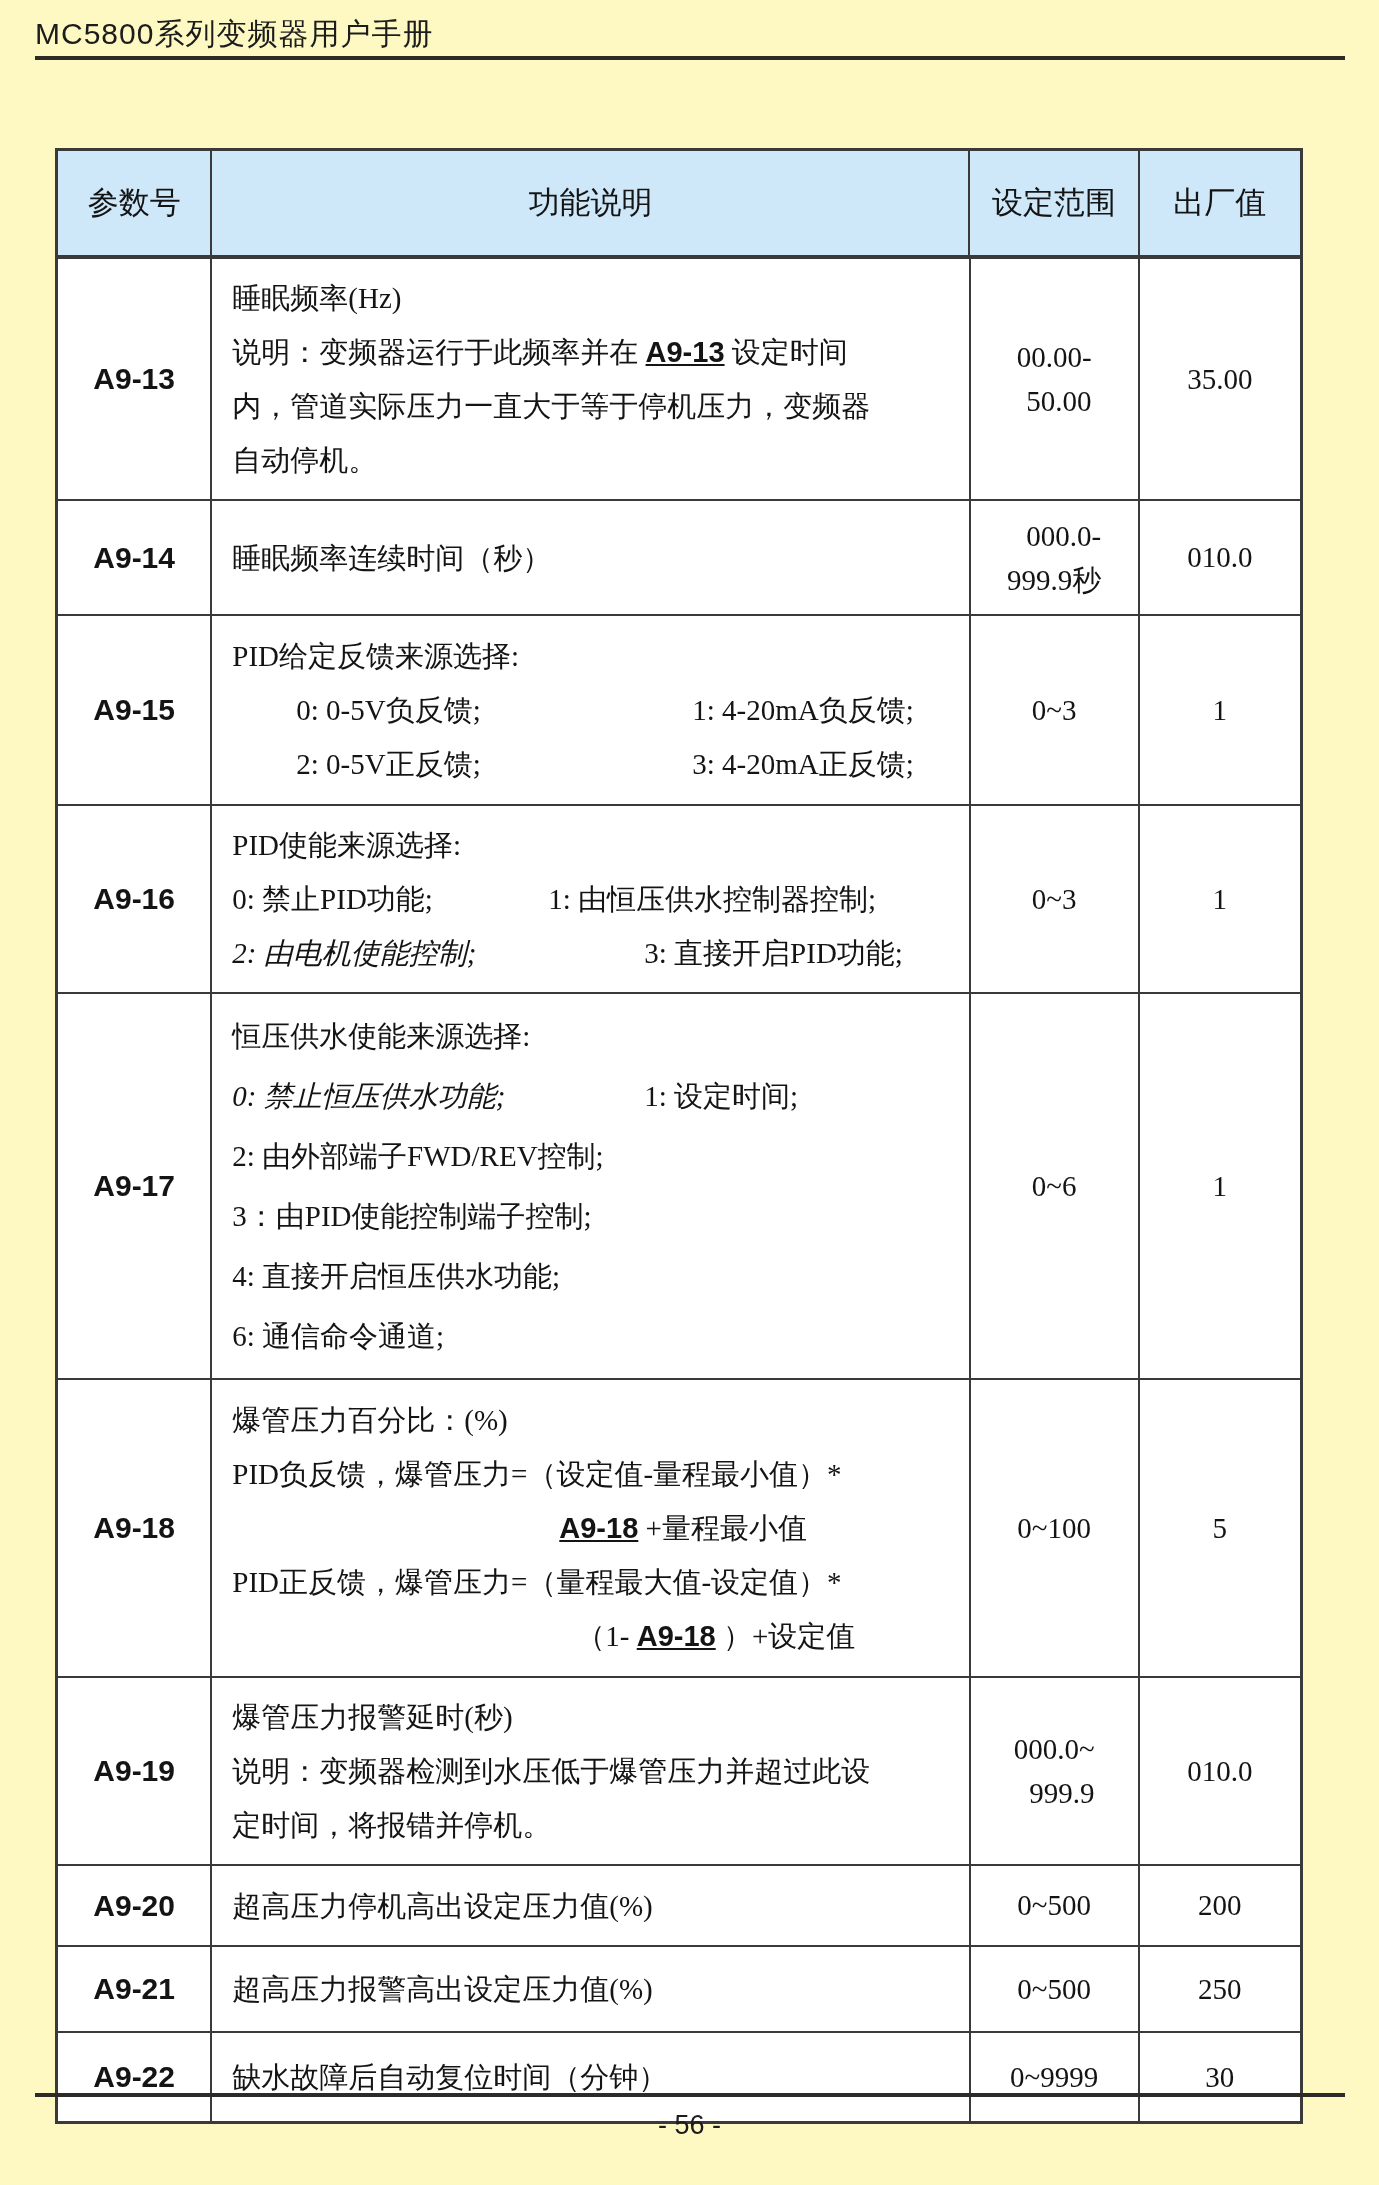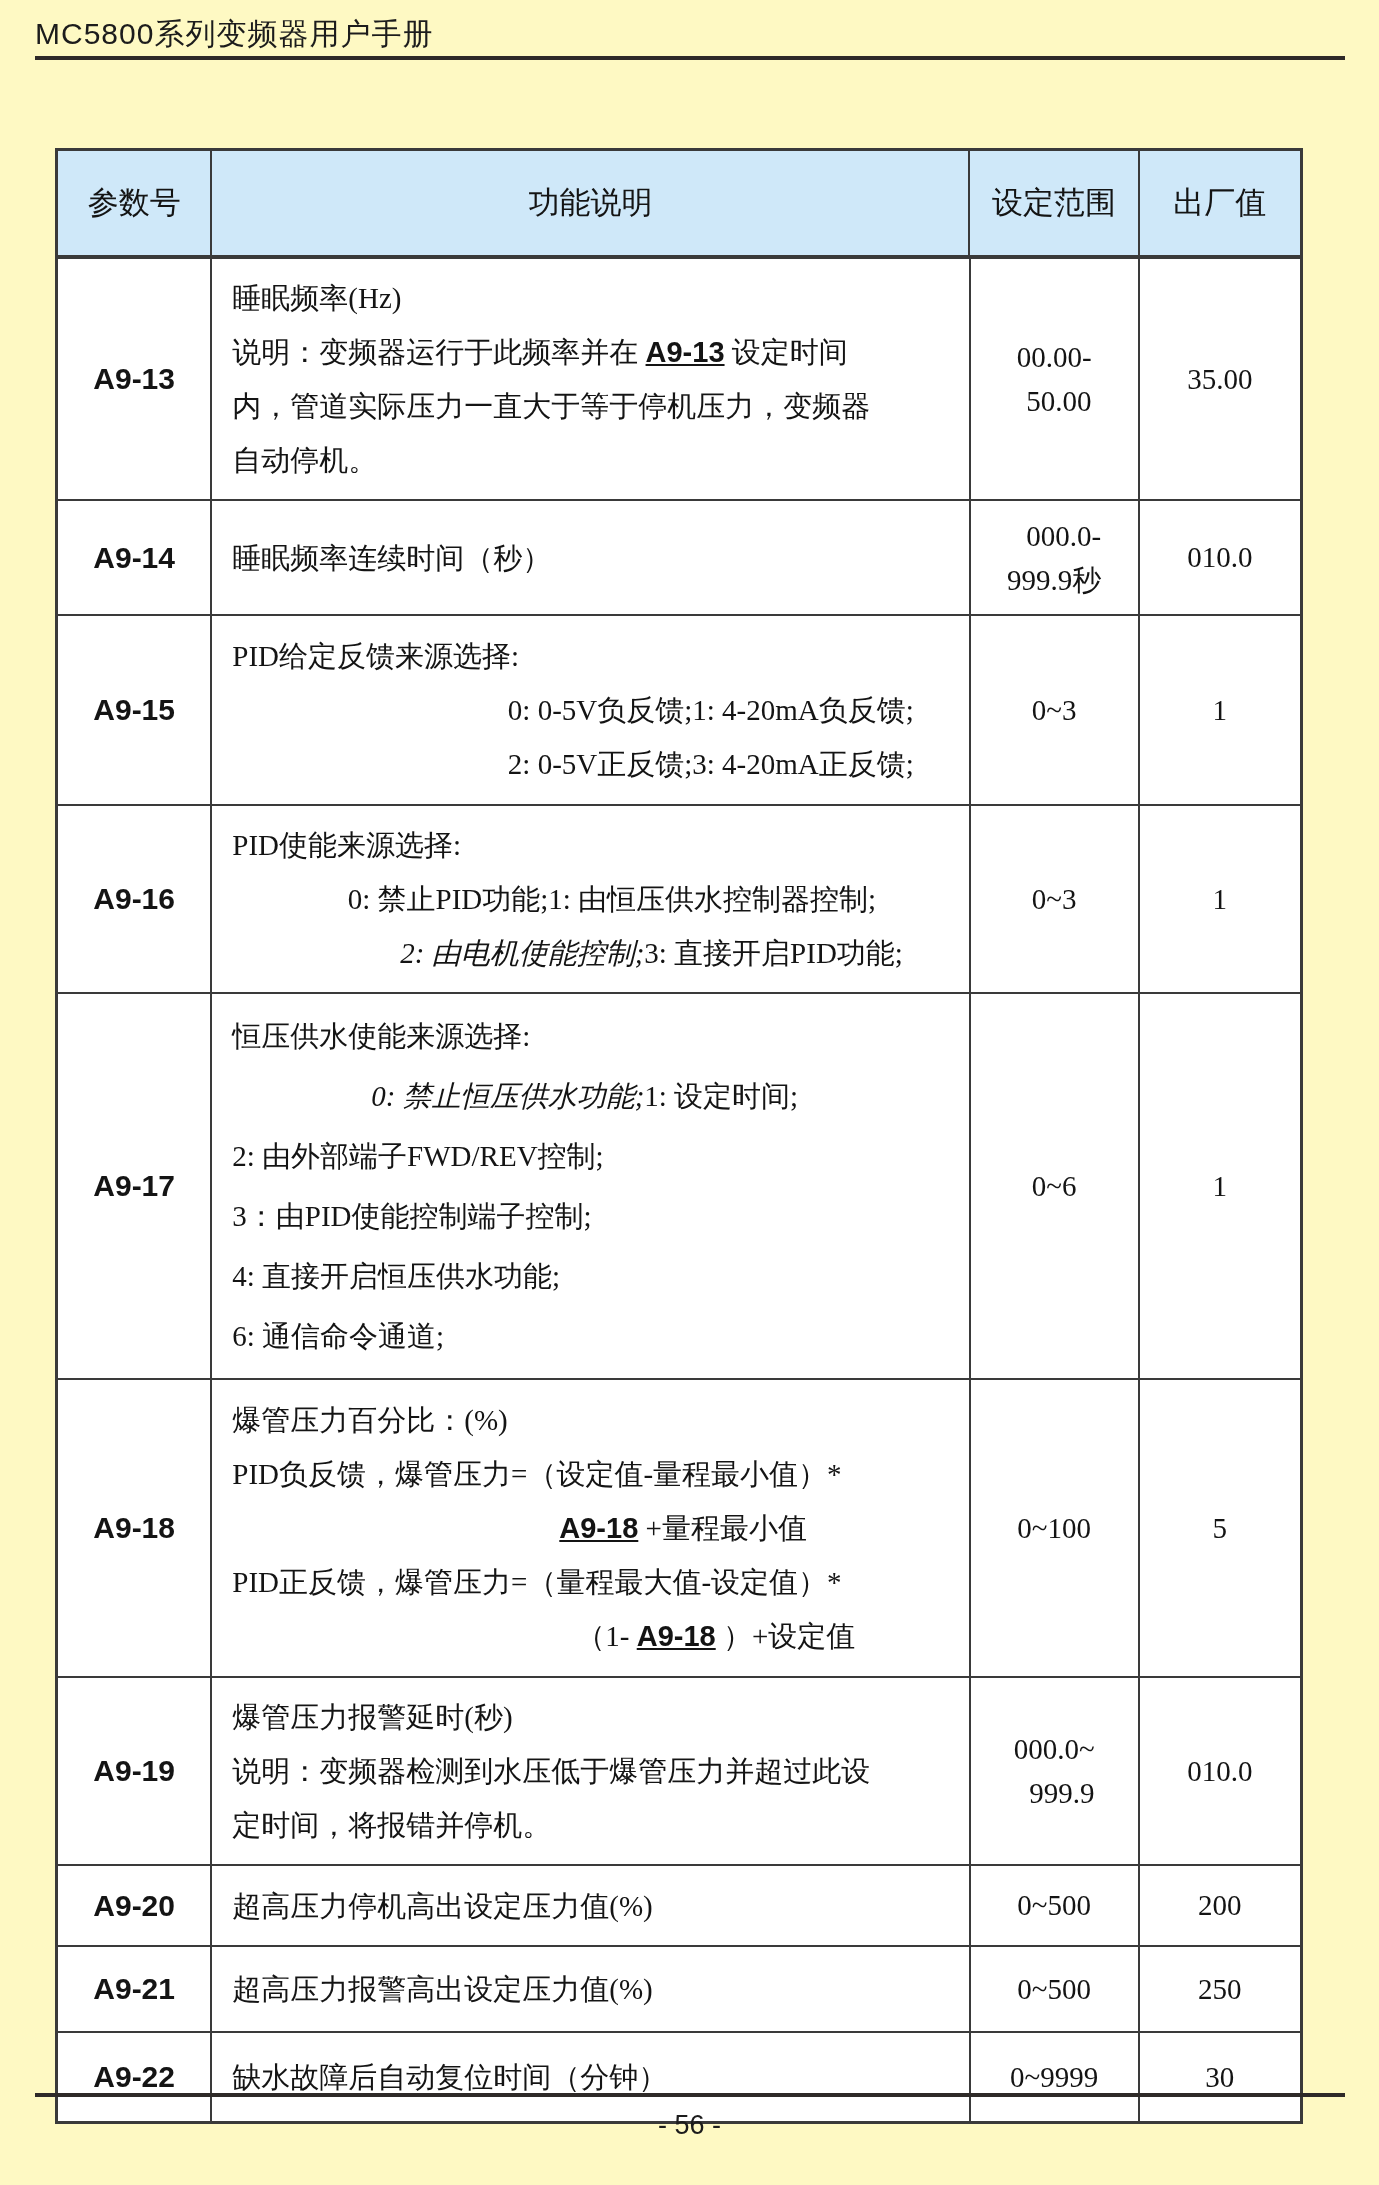--- a/index.html
+++ b/index.html
@@ -57,21 +57,21 @@
               align-items: center; font-size: 29px;
               font-family: "Liberation Serif", serif; }
   .head .cell {
     font-family: "Liberation Serif", serif;
     font-weight: normal; font-size: 31px;
     align-items: center; justify-content: center; text-align: center;
     padding: 10px;
   }
   .line { line-height: 54px; white-space: nowrap; }
   .lh60 .line { line-height: 60px; }
-  .cols { display: flex; text-align: right; }
+  .cols { display: flex; }
   .cols .a { flex: 0 0 auto; }
   .pre { white-space: pre-line; line-height: 44px; }
   .ref {
     font-weight: bold;
     text-decoration: underline;
     font-family: "Liberation Sans", sans-serif;
   }
   
   .w396 { width: 396px; } .w316 { width: 316px; } .w412 { width: 412px; font-style: italic; }
   .ind64  { padding-left: 64px; }

